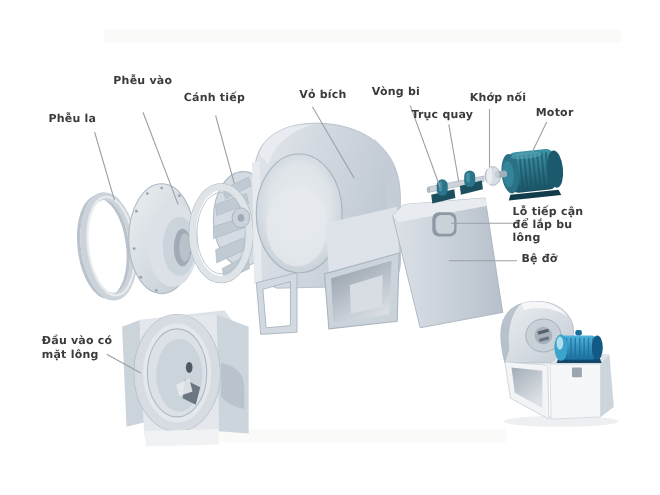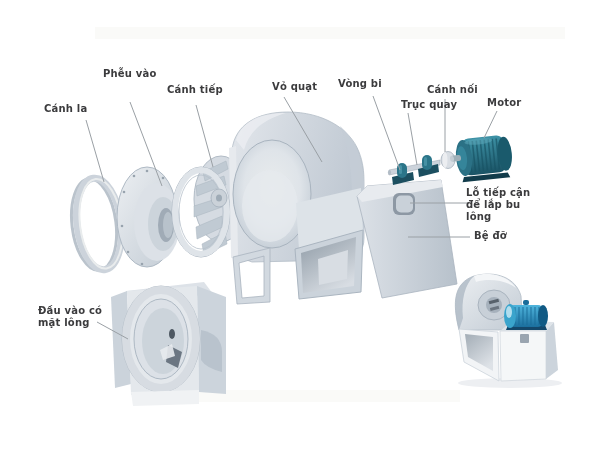--- a/index.html
+++ b/index.html
@@ -226,25 +226,25 @@
       <line x1="373" y1="96" x2="400" y2="170"></line>
       <line x1="408" y1="113" x2="417" y2="165"></line>
       <line x1="445" y1="99" x2="445" y2="152"></line>
       <line x1="497" y1="111" x2="484" y2="138"></line>
       <line x1="468" y1="203" x2="410" y2="203"></line>
       <line x1="470" y1="237" x2="408" y2="237"></line>
       <line x1="97" y1="322" x2="128" y2="339"></line>
     </g>
   </svg>
 
-  <div class="lbl" style="left:44px;top:103px">Cánh la</div>
+  <div class="lbl" style="left:44px;top:103px">Phễu la</div>
   <div class="lbl" style="left:103px;top:68px">Phễu vào</div>
   <div class="lbl" style="left:167px;top:84px">Cánh tiếp</div>
-  <div class="lbl" style="left:272px;top:81px">Vỏ quạt</div>
+  <div class="lbl" style="left:272px;top:81px">Vỏ bích</div>
   <div class="lbl" style="left:338px;top:78px">Vòng bi</div>
-  <div class="lbl" style="left:401px;top:99px">Trục quay</div>
-  <div class="lbl" style="left:427px;top:84px">Cánh nối</div>
+  <div class="lbl" style="left:374px;top:99px">Trục quay</div>
+  <div class="lbl" style="left:427px;top:84px">Khớp nối</div>
   <div class="lbl" style="left:487px;top:97px">Motor</div>
   <div class="lbl wrap" style="left:466px;top:187px;width:78px">Lỗ tiếp cận để lắp bu lông</div>
   <div class="lbl" style="left:474px;top:230px">Bệ đỡ</div>
   <div class="lbl wrap" style="left:38px;top:305px;width:66px">Đầu vào có mặt lông</div>
 
 </div>
 
 </body></html>

